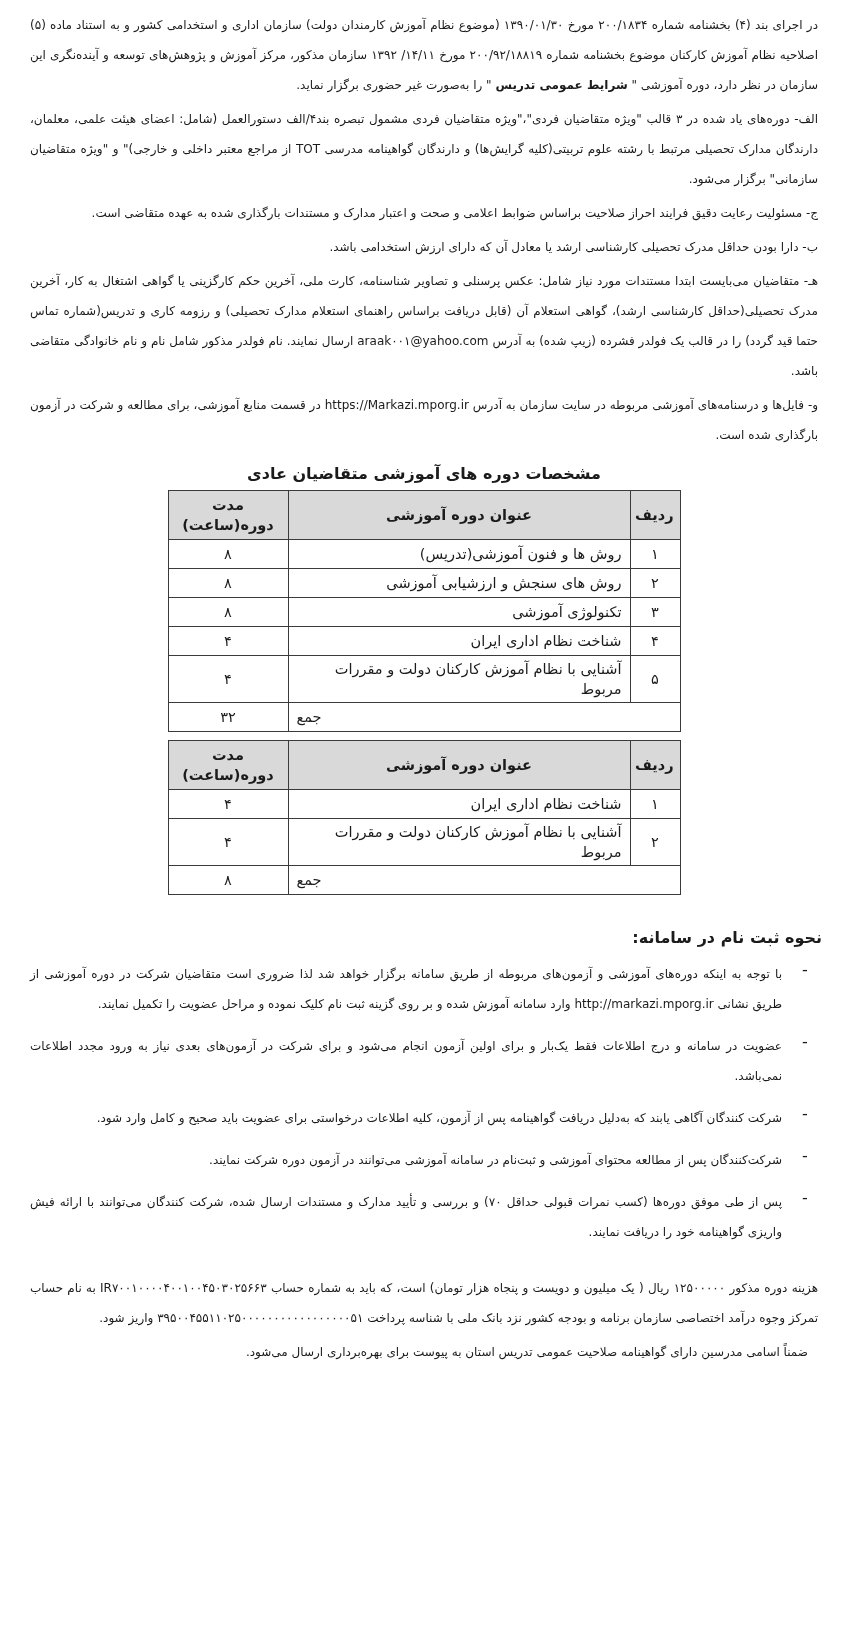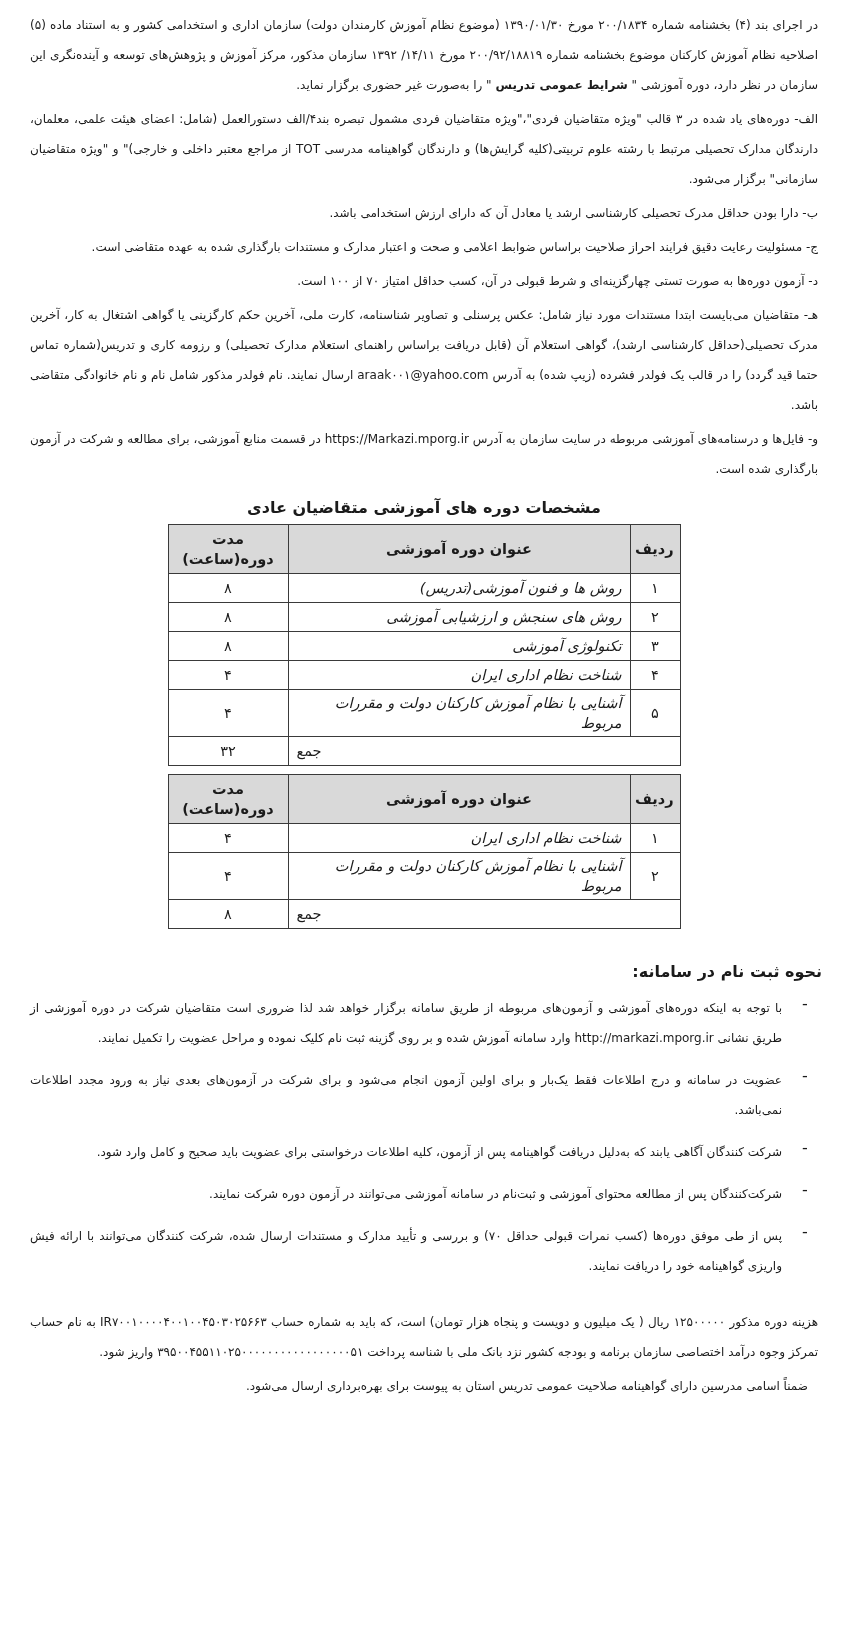--- a/index.html
+++ b/index.html
@@ -49,21 +49,21 @@
     height: 22px;
     background: #ffffff;
   }
   table.course-table th {
     background: #d9d9d9;
     font-weight: bold;
     text-align: center;
     padding: 4px 6px;
   }
   td.c-num   { text-align: center; }
-  td.c-title { text-align: right; font-style: italic; }
+  td.c-title { text-align: right; }
   td.c-hours { text-align: center; }
   td.c-merge { text-align: left; }
 
   .section-heading {
     margin: 30px 0 4px 0;
     font-weight: bold;
     font-size: 16px;
     line-height: 26px;
     text-align: right;
   }
@@ -94,23 +94,22 @@
 </head>
 <body>
 
 <div class="page">
 
   <p class="body-par"><span>در اجرای بند (۴) بخشنامه شماره ۲۰۰/۱۸۳۴ مورخ ۱۳۹۰/۰۱/۳۰ (موضوع نظام آموزش کارمندان دولت) سازمان اداری و استخدامی کشور و به استناد ماده (۵) اصلاحیه نظام آموزش کارکنان موضوع بخشنامه شماره ۲۰۰/۹۲/۱۸۸۱۹ مورخ ۱۴/۱۱/ ۱۳۹۲ سازمان مذکور، مرکز آموزش و پژوهش‌های توسعه و آینده‌نگری این سازمان در نظر دارد، دوره آموزشی " </span><b class="inline-bold">شرایط عمومی تدریس</b><span> " را به‌صورت غیر حضوری برگزار نماید.</span></p>
 
 
   <div class="clauses">
     <p class="body-par">الف- دوره‌های یاد شده در ۳ قالب "ویژه متقاضیان فردی"،"ویژه متقاضیان فردی مشمول تبصره بند۴/الف دستورالعمل (شامل: اعضای هیئت علمی، معلمان، دارندگان مدارک تحصیلی مرتبط با رشته علوم تربیتی(کلیه گرایش‌ها) و دارندگان گواهینامه مدرسی TOT از مراجع معتبر داخلی و خارجی)" و "ویژه متقاضیان سازمانی" برگزار می‌شود.</p>
+    <p class="body-par">ج- مسئولیت رعایت دقیق فرایند احراز صلاحیت براساس ضوابط اعلامی و صحت و اعتبار مدارک و مستندات بارگذاری شده به عهده متقاضی است.</p>
     <p class="body-par">ب- دارا بودن حداقل مدرک تحصیلی کارشناسی ارشد یا معادل آن که دارای ارزش استخدامی باشد.</p>
-    <p class="body-par">ج- مسئولیت رعایت دقیق فرایند احراز صلاحیت براساس ضوابط اعلامی و صحت و اعتبار مدارک و مستندات بارگذاری شده به عهده متقاضی است.</p>
-    <p class="body-par">د- آزمون دوره‌ها به صورت تستی چهارگزینه‌ای و شرط قبولی در آن، کسب حداقل امتیاز ۷۰ از ۱۰۰ است.</p>
     <p class="body-par">هـ- متقاضیان می‌بایست ابتدا مستندات مورد نیاز شامل: عکس پرسنلی و تصاویر شناسنامه، کارت ملی، آخرین حکم کارگزینی یا گواهی اشتغال به کار، آخرین مدرک تحصیلی(حداقل کارشناسی ارشد)، گواهی استعلام آن (قابل دریافت براساس راهنمای استعلام مدارک تحصیلی) و رزومه کاری و تدریس(شماره تماس حتما قید گردد) را در قالب یک فولدر فشرده (زیپ شده) به آدرس araak۰۰۱@yahoo.com ارسال نمایند. نام فولدر مذکور شامل نام و نام خانوادگی متقاضی باشد.</p>
     <p class="body-par">و- فایل‌ها و درسنامه‌های آموزشی مربوطه در سایت سازمان به آدرس https://Markazi.mporg.ir در قسمت منابع آموزشی، برای مطالعه و شرکت در آزمون بارگذاری شده است.</p>
   </div>
 
   <div class="table-title">مشخصات دوره های آموزشی متقاضیان عادی</div>
   <table class="course-table">
     <colgroup>
       <col style="width:50px">
       <col style="width:342px">
       <col style="width:120px">

